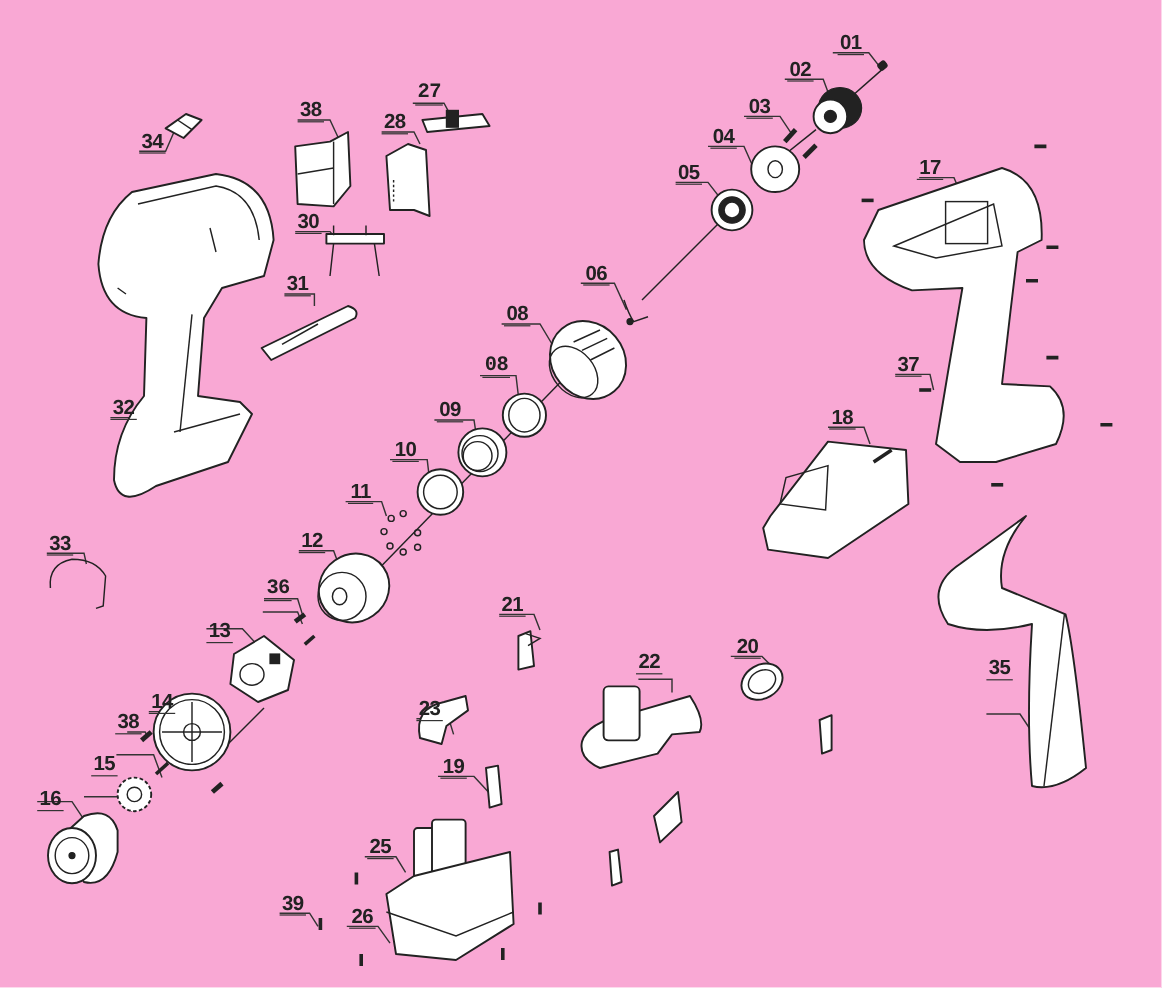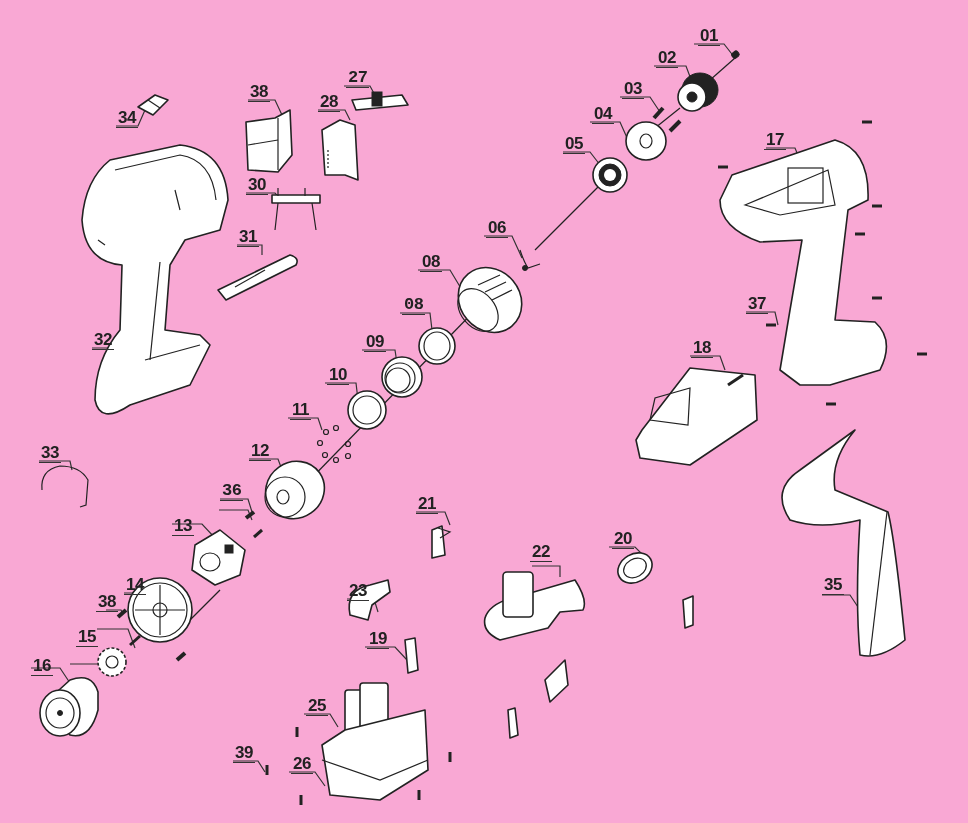--- a/index.html
+++ b/index.html
@@ -319,19 +319,19 @@
 <span class="lbl" style="left:306px;top:697px;">25</span>
 <span class="lbl" style="left:291px;top:755px;">26</span>
 <span class="lbl" style="left:346px;top:69px;font-family:Liberation Mono, monospace;">27</span>
 <span class="lbl" style="left:318px;top:93px;">28</span>
 <span class="lbl" style="left:248px;top:83px;">38</span>
 <span class="lbl" style="left:246px;top:176px;">30</span>
 <span class="lbl" style="left:237px;top:228px;">31</span>
 <span class="lbl" style="left:92px;top:331px;">32</span>
 <span class="lbl" style="left:39px;top:444px;">33</span>
 <span class="lbl" style="left:116px;top:109px;">34</span>
-<span class="lbl" style="left:822px;top:576px;text-align:right;">35</span>
+<span class="lbl" style="left:822px;top:548px;text-align:right;">35</span>
 <span class="lbl" style="left:220px;top:482px;font-family:Liberation Mono, monospace;">36</span>
 <span class="lbl" style="left:746px;top:295px;">37</span>
 <span class="lbl" style="left:96px;top:593px;">38</span>
 <span class="lbl" style="left:233px;top:744px;">39</span>
 
 </div>
 
 </body></html>

